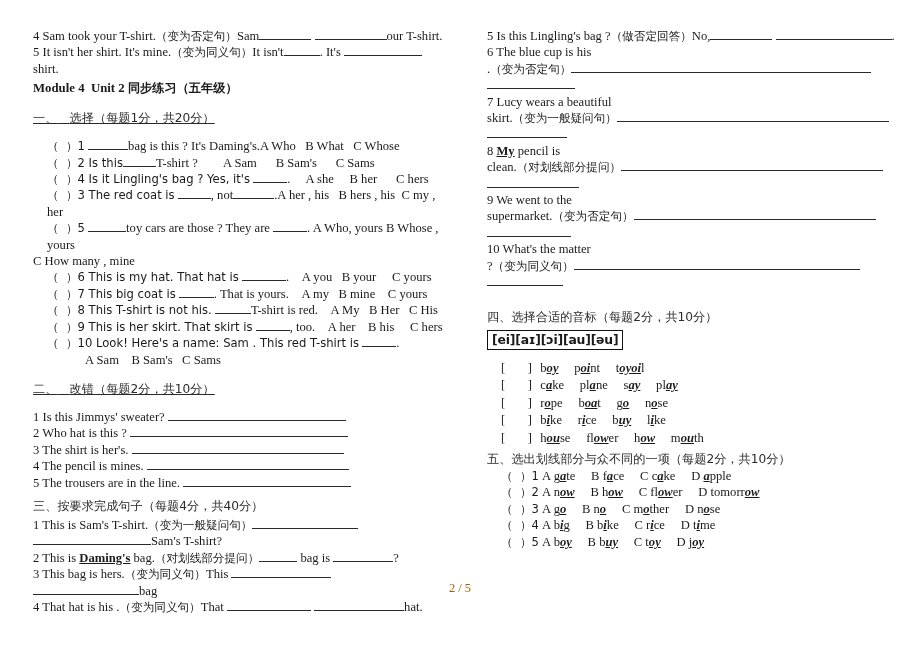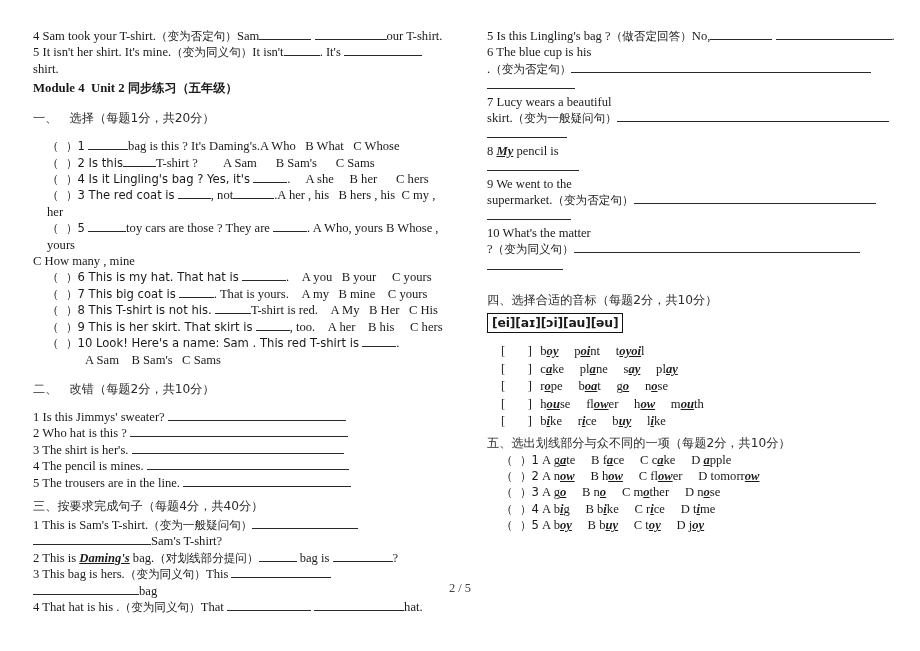--- a/index.html
+++ b/index.html
@@ -54,23 +54,23 @@
     font-weight: bold;
     font-size: 12.2px;
   }
   .section-cn {
     font-family: "DejaVu Sans", "Liberation Sans", sans-serif;
     font-size: 12.2px;
     line-height: 17px;
     color: #2a2a2a;
   }
   .sec-gap-top { margin-top: 13px; }
-  .sec-gap-bot { margin-bottom: 11px; }
+  .sec-gap-bot { margin-bottom: 11px; text-decoration: underline; }
   .sec-tight { margin-top: 7px; margin-bottom: 2px; }
-  .bu { font-weight: bold; font-style: italic; text-decoration: underline; }
+  .bu { font-weight: bold; text-decoration: underline; }
   .iu { font-style: italic; text-decoration: underline; font-weight: bold; }
   .rule {
     display: inline-block;
     border-bottom: 1px solid #2a2a2a;
     height: 11px;
     vertical-align: baseline;
   }
   .ipa-box {
     display: inline-block;
     border: 1.4px solid #111;
@@ -84,21 +84,21 @@
   }
   .ipa-rows .line { line-height: 17.5px; }
   .brk { letter-spacing: 2px; }
   .footer {
     position: absolute;
     left: 0;
     top: 581px;
     width: 920px;
     text-align: center;
     font-size: 12.4px;
-    color: #404040;
+    color: #a16207;
     font-family: "Liberation Serif", serif;
   }
   .indent-1 { padding-left: 14px; }
   .indent-2 { padding-left: 38px; }
 </style>
 </head>
 <body>
 
 <div class="page">
   <div class="columns">
@@ -170,20 +170,21 @@
 
       <div class="line">6 The blue cup is his</div>
       <div class="line"><span>.</span><span class="cn">（变为否定句）</span><span class="rule" style="width:300px"></span></div>
       <div class="line"><span class="rule" style="width:88px"></span></div>
 
       <div class="line">7 Lucy wears a beautiful</div>
       <div class="line"><span>skirt.</span><span class="cn">（变为一般疑问句）</span><span class="rule" style="width:272px"></span></div>
       <div class="line"><span class="rule" style="width:80px"></span></div>
 
       <div class="line"><span>8 </span><span class="bu">My</span><span> pencil is</span></div>
+      <div class="line"><span>clean.</span><span class="cn">（对划线部分提问）</span><span class="rule" style="width:262px"></span></div>
       <div class="line"><span class="rule" style="width:92px"></span></div>
 
       <div class="line">9 We went to the</div>
       <div class="line"><span>supermarket.</span><span class="cn">（变为否定句）</span><span class="rule" style="width:242px"></span></div>
       <div class="line"><span class="rule" style="width:84px"></span></div>
 
       <div class="line">10 What's the matter</div>
       <div class="line"><span>?</span><span class="cn">（变为同义句）</span><span class="rule" style="width:286px"></span></div>
       <div class="line"><span class="rule" style="width:76px"></span></div>
 
@@ -192,23 +193,23 @@
 
       <div class="ipa-box">[ei][aɪ][ɔi][au][əu]</div>
 
       <div class="ipa-rows indent-1">
         <div class="line"><span class="brk">[    ]</span>  <span><span>b</span><span class="iu">oy</span><span></span></span>　 <span><span>p</span><span class="iu">oi</span><span>nt</span></span>　 <span><span>t</span><span class="iu">oyoi</span><span>l</span></span></div>
 
         <div class="line"><span class="brk">[    ]</span>  <span><span>c</span><span class="iu">a</span><span>ke</span></span>　 <span><span>pl</span><span class="iu">a</span><span>ne</span></span>　 <span><span>s</span><span class="iu">ay</span><span></span></span>　 <span><span>pl</span><span class="iu">ay</span><span></span></span></div>
 
         <div class="line"><span class="brk">[    ]</span>  <span><span>r</span><span class="iu">o</span><span>pe</span></span>　 <span><span>b</span><span class="iu">oa</span><span>t</span></span>　 <span><span>g</span><span class="iu">o</span><span></span></span>　 <span><span>n</span><span class="iu">o</span><span>se</span></span></div>
 
+        <div class="line"><span class="brk">[    ]</span>  <span><span>b</span><span class="iu">i</span><span>ke</span></span>　 <span><span>r</span><span class="iu">i</span><span>ce</span></span>　 <span><span>b</span><span class="iu">uy</span><span></span></span>　 <span><span>l</span><span class="iu">i</span><span>ke</span></span></div>
+
         <div class="line"><span class="brk">[    ]</span>  <span><span>h</span><span class="iu">ou</span><span>se</span></span>　 <span><span>fl</span><span class="iu">ow</span><span>er</span></span>　 <span><span>h</span><span class="iu">ow</span><span></span></span>　 <span><span>m</span><span class="iu">ou</span><span>th</span></span></div>
-
-        <div class="line"><span class="brk">[    ]</span>  <span><span>b</span><span class="iu">i</span><span>ke</span></span>　 <span><span>r</span><span class="iu">i</span><span>ce</span></span>　 <span><span>b</span><span class="iu">uy</span><span></span></span>　 <span><span>l</span><span class="iu">i</span><span>ke</span></span></div>
       </div>
 
       
       <div class="section-cn" style="margin-top:4px">五、选出划线部分与众不同的一项（每题2分，共10分）</div>
 
       <div class="indent-1">
         <div class="line"><span class="cn">（  ）1</span> <span><span>A</span> <span>g</span><span class="iu">a</span><span>te</span></span>　 <span><span>B</span> <span>f</span><span class="iu">a</span><span>ce</span></span>　 <span><span>C</span> <span>c</span><span class="iu">a</span><span>ke</span></span>　 <span><span>D</span> <span></span><span class="iu">a</span><span>pple</span></span></div>
 
         <div class="line"><span class="cn">（  ）2</span> <span><span>A</span> <span>n</span><span class="iu">ow</span><span></span></span>　 <span><span>B</span> <span>h</span><span class="iu">ow</span><span></span></span>　 <span><span>C</span> <span>fl</span><span class="iu">ow</span><span>er</span></span>　 <span><span>D</span> <span>tomorr</span><span class="iu">ow</span><span></span></span></div>
 

